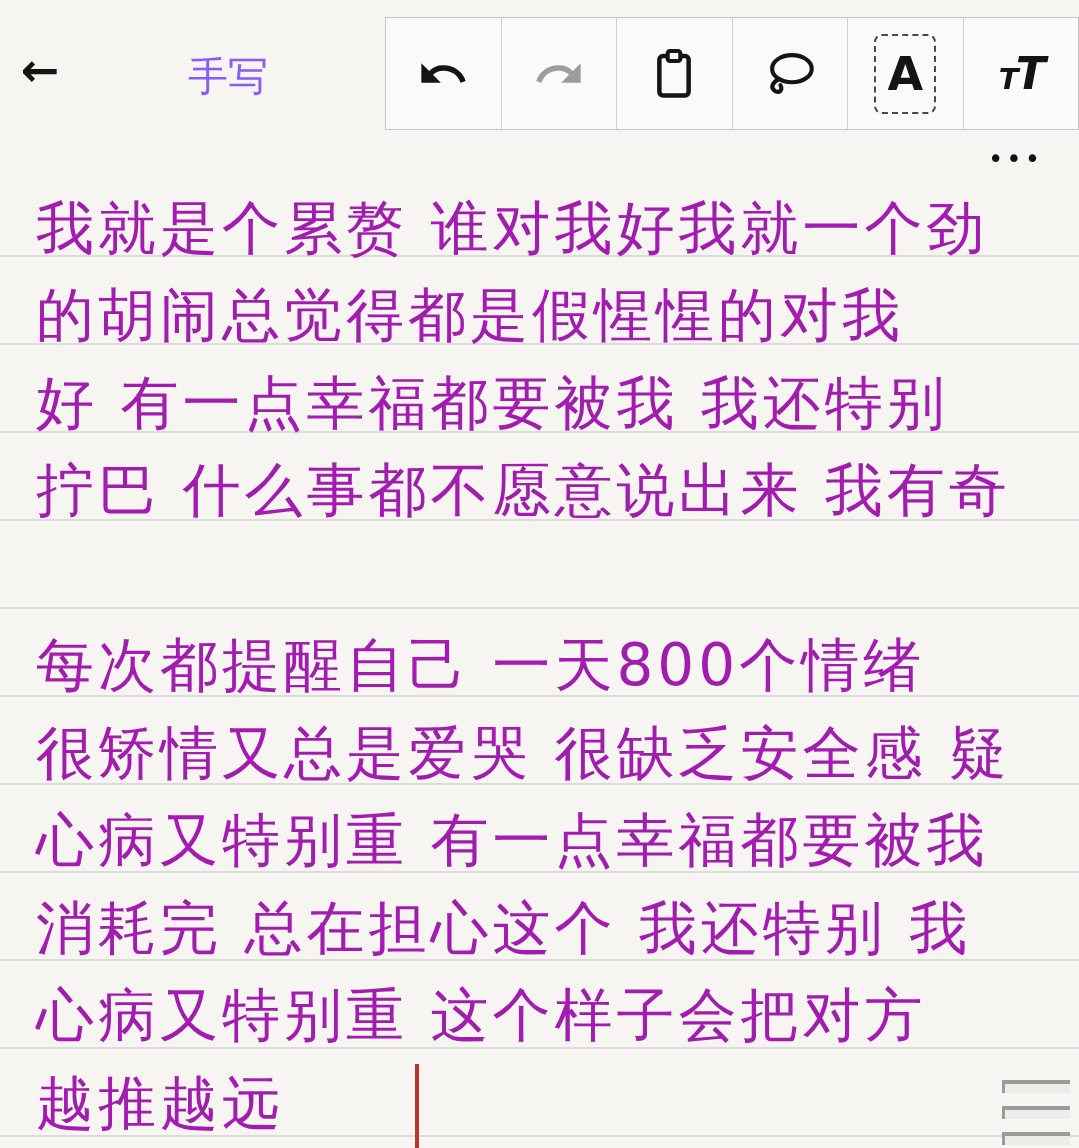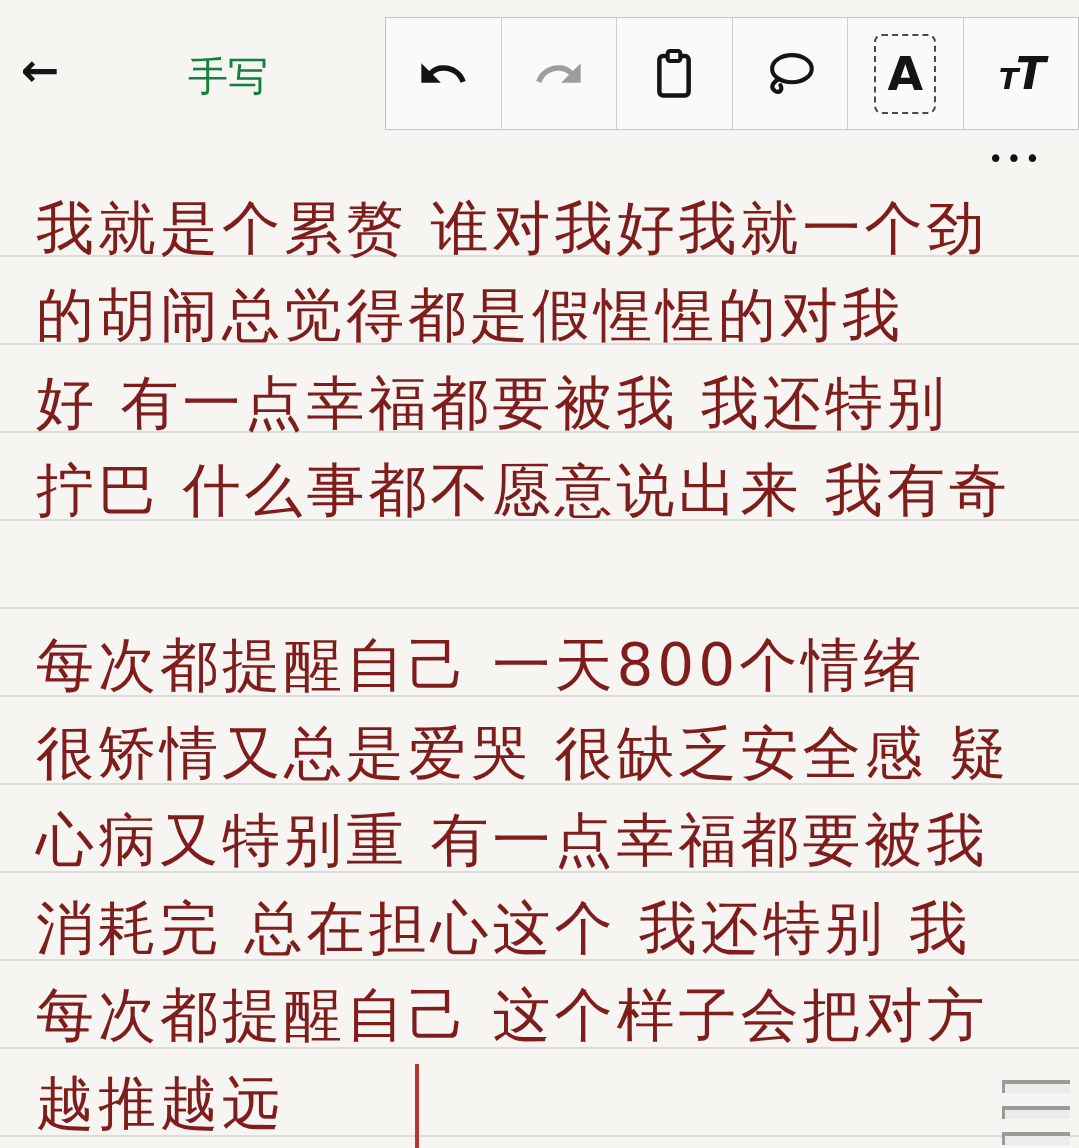--- a/index.html
+++ b/index.html
@@ -9,21 +9,21 @@
     font-family:"DejaVu Sans",sans-serif;
   }
   
   .back-btn{
     position:absolute;left:10px;top:42px;width:60px;height:56px;
     display:flex;align-items:center;justify-content:center;
     font-size:46px;font-weight:bold;color:#141414;cursor:pointer;
   }
   .page-title{
     position:absolute;left:188px;top:50px;height:52px;
-    font-size:40px;color:#15803d;display:flex;align-items:center;
+    font-size:40px;color:#8b5cf6;display:flex;align-items:center;
   }
   
   .toolbar{
     position:absolute;left:385px;top:17px;width:694px;height:113px;
     display:flex;background:#fafafa;
     border:1px solid #c4c4c4;box-sizing:border-box;
   }
   .tool-cell{
     flex:1;display:flex;align-items:center;justify-content:center;
     border-right:1px solid #cfcfcf;cursor:pointer;
@@ -50,21 +50,21 @@
       transparent 0px, transparent 86px,
       #dcdcda 86px, #dcdcda 88px);
   }
   .watermark{
     position:absolute;right:28px;top:916px;z-index:1;
     font-size:34px;color:#c8c8c2;opacity:.6;letter-spacing:1px;
   }
   .ink-line{
     position:absolute;left:36px;z-index:2;
     font-size:58px;line-height:70px;letter-spacing:4px;
-    color:#7f1d1d;white-space:nowrap;
+    color:#a21caf;white-space:nowrap;
   }
   .cursor-caret{
     position:absolute;left:415px;top:1064px;width:4px;height:84px;
     background:#b8362f;z-index:3;
   }
   
   .resize-handle{position:absolute;left:1002px;top:1080px;z-index:3;cursor:pointer;}
   .resize-bar{
     width:68px;height:13px;margin-bottom:13px;
     background:#ececea;border-top:4px solid #9a9a9a;border-left:3px solid #9a9a9a;
@@ -130,21 +130,21 @@
 
 
   <div class="ink-line" style="top:193px">我就是个累赘 谁对我好我就一个劲</div>
   <div class="ink-line" style="top:280px">的胡闹总觉得都是假惺惺的对我</div>
   <div class="ink-line" style="top:368px">好 有一点幸福都要被我 我还特别</div>
   <div class="ink-line" style="top:455px">拧巴 什么事都不愿意说出来 我有奇</div>
   <div class="ink-line" style="top:630px">每次都提醒自己 一天800个情绪</div>
   <div class="ink-line" style="top:718px">很矫情又总是爱哭 很缺乏安全感 疑</div>
   <div class="ink-line" style="top:805px">心病又特别重 有一点幸福都要被我</div>
   <div class="ink-line" style="top:893px">消耗完 总在担心这个 我还特别 我</div>
-  <div class="ink-line" style="top:980px">每次都提醒自己 这个样子会把对方</div>
+  <div class="ink-line" style="top:980px">心病又特别重 这个样子会把对方</div>
   <div class="ink-line" style="top:1068px">越推越远</div>
 
   <div class="cursor-caret"></div>
 
   <div class="resize-handle">
     <div class="resize-bar"></div>
     <div class="resize-bar"></div>
     <div class="resize-bar"></div>
   </div>
 

